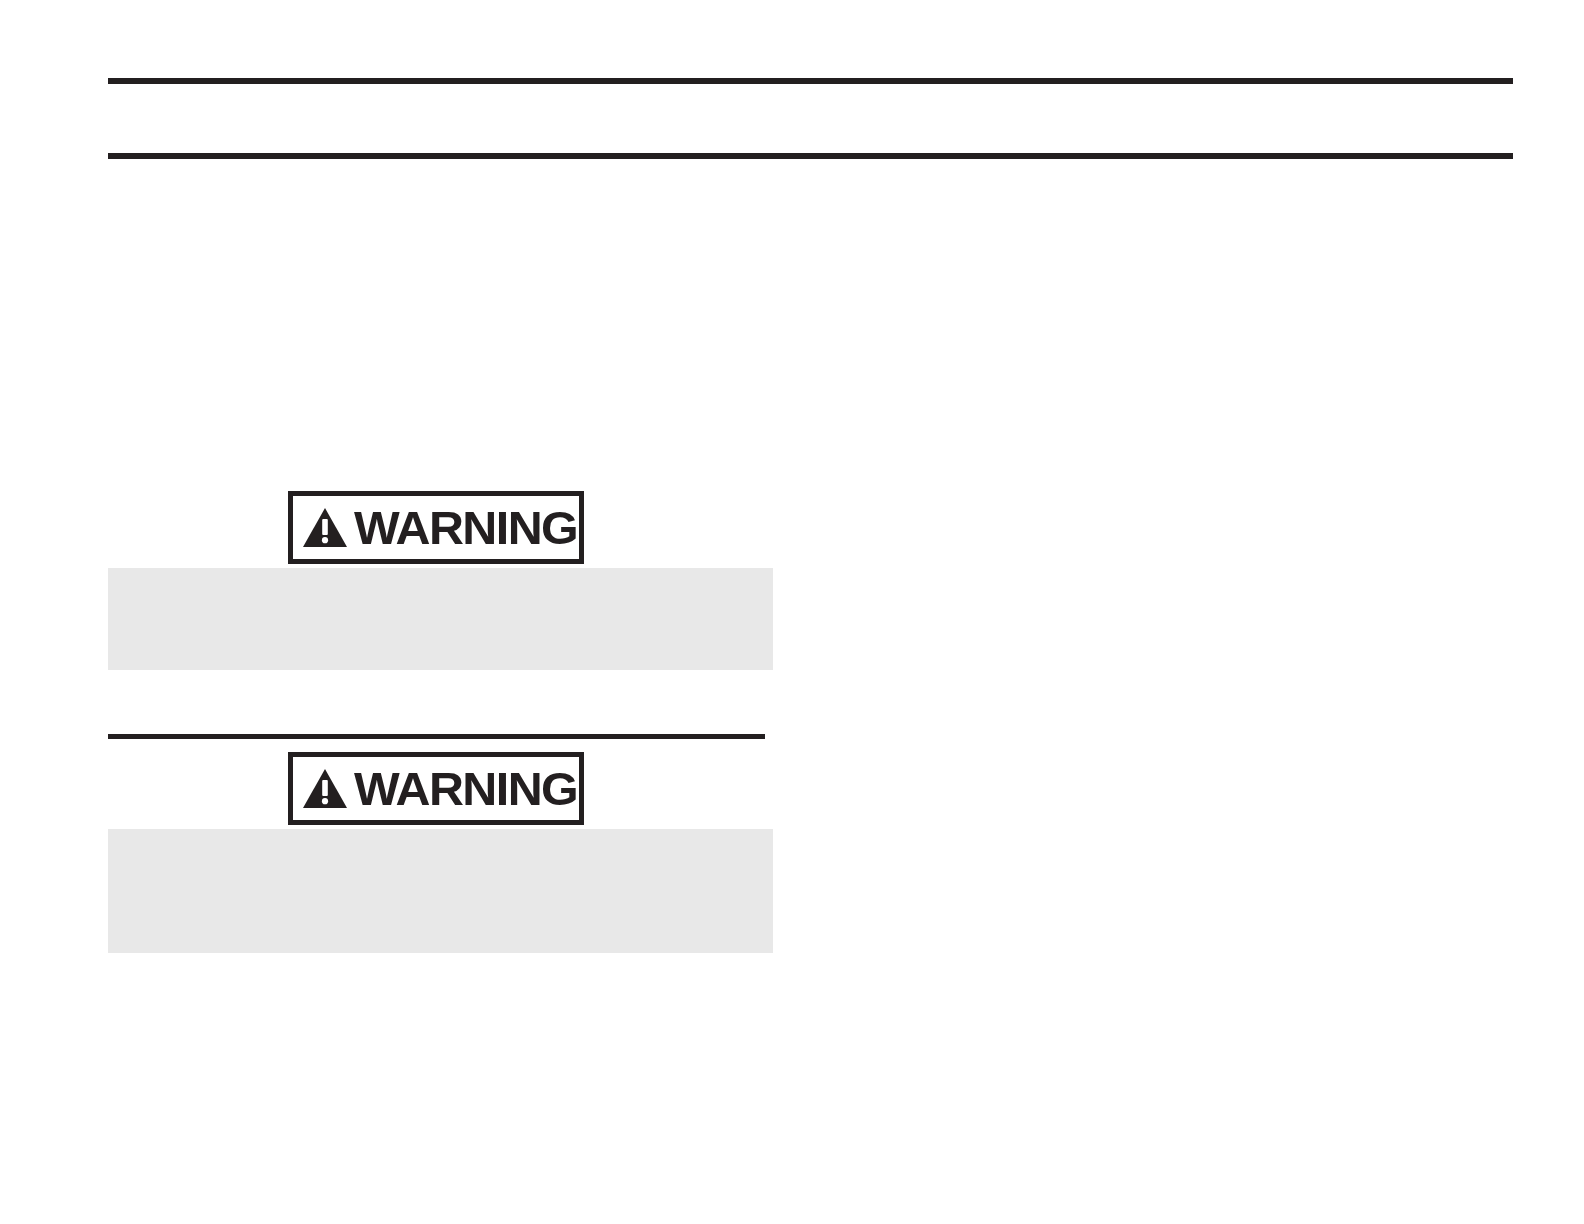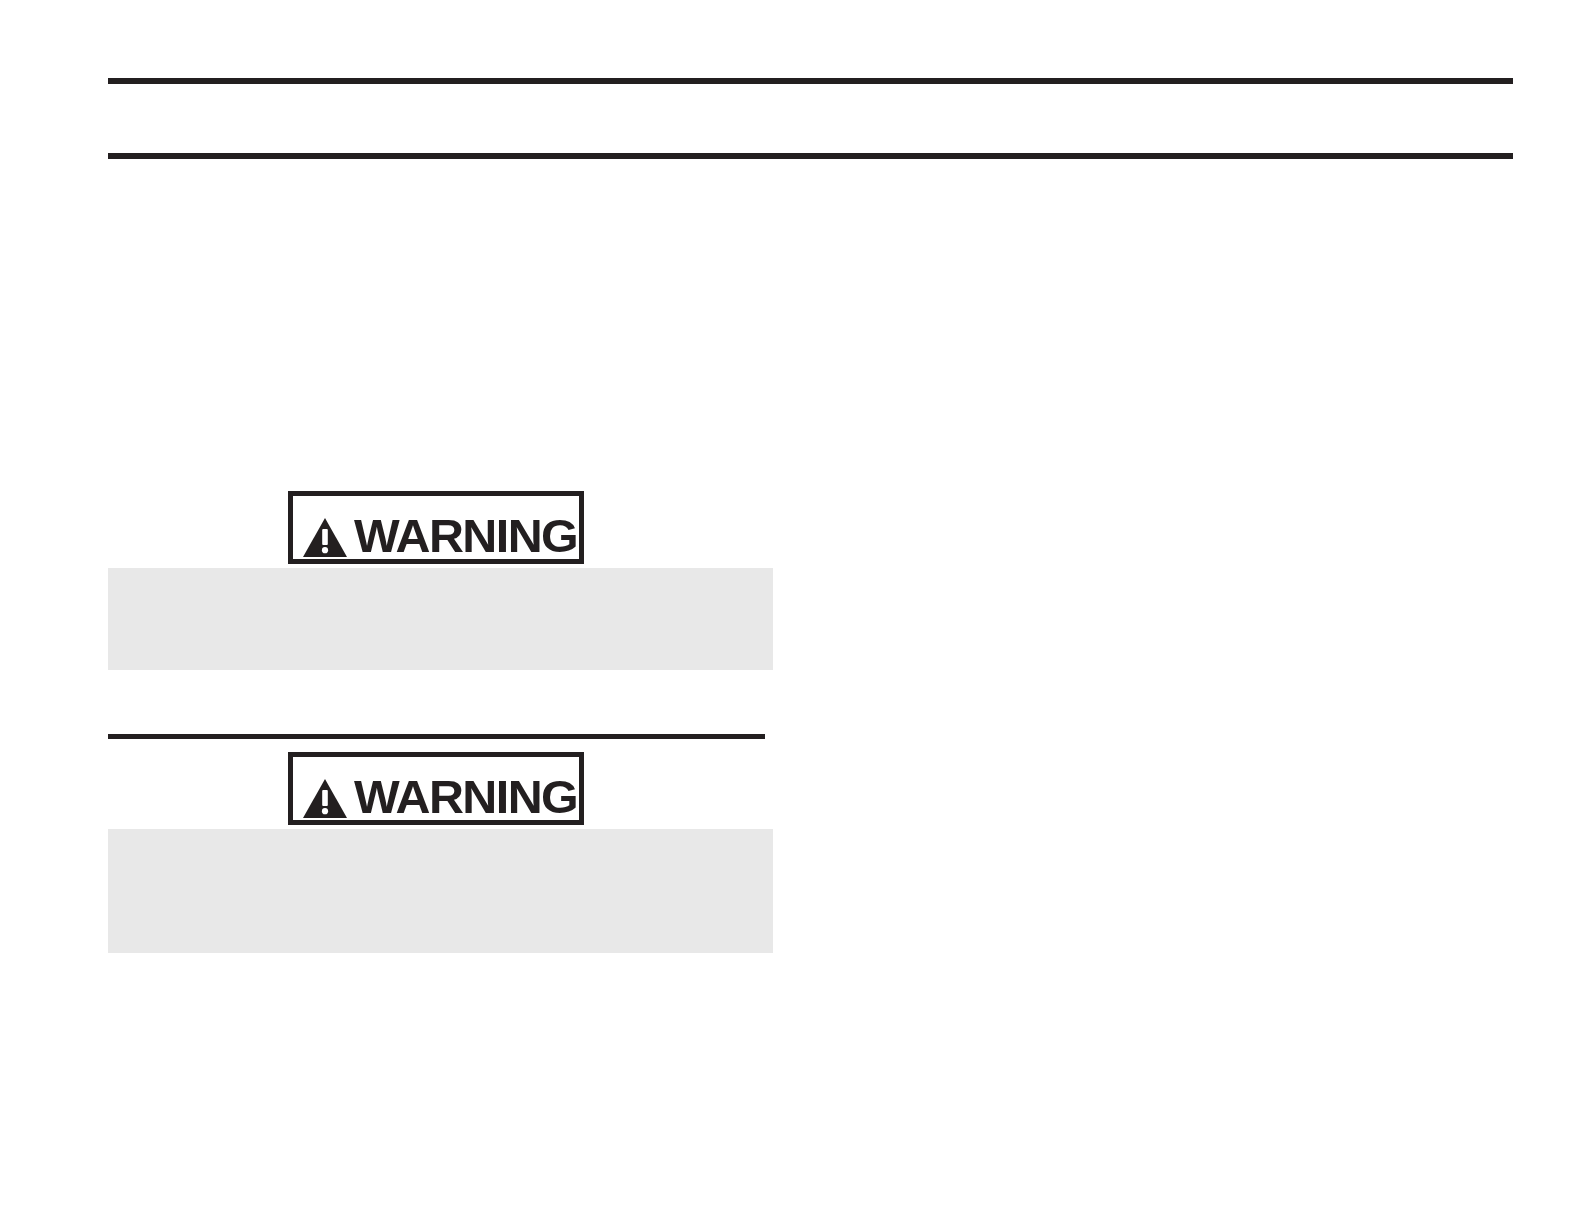--- a/index.html
+++ b/index.html
@@ -50,21 +50,21 @@
     background: #231f20;
   }
 
   
   .warning-box {
     position: absolute;
     box-sizing: border-box;
     border: 5px solid #231f20;
     background: #ffffff;
     display: flex;
-    align-items: flex-end;
+    align-items: center;
     justify-content: center;
     gap: 6px;
     padding: 0 14px;
   }
   .warning-box-1 { left: 288px; top: 491px;  width: 296px; height: 73px; }
   .warning-box-2 { left: 288px; top: 752px;  width: 296px; height: 73px; }
 
   .warning-icon {
     flex: 0 0 auto;
     width: 46px;

